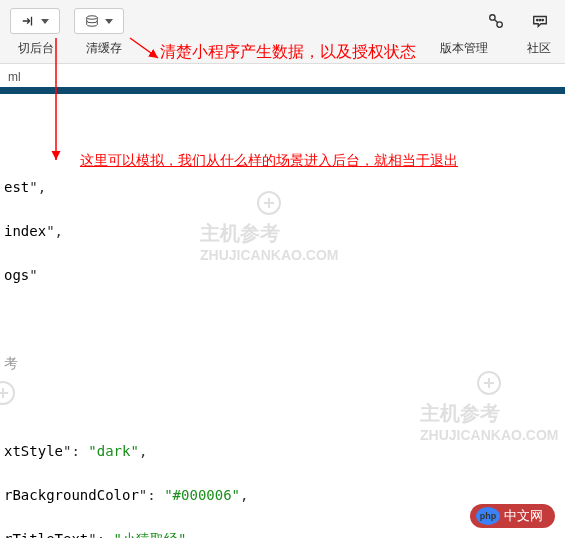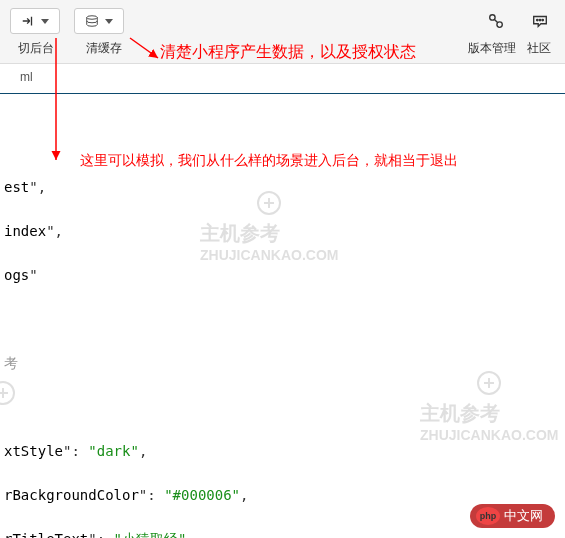--- a/index.html
+++ b/index.html
@@ -65,22 +65,22 @@
       width: 30px; height: 26px;
       display: inline-flex;
       align-items: center;
       justify-content: center;
       border: 1px solid transparent;
       border-radius: 3px;
       cursor: pointer;
     }
     .icon-btn svg { width: 18px; height: 18px; stroke: #333; fill: none; stroke-width: 1.5; }
     .tabs {
-      border-bottom: 1px solid #0c4a6e;
-      padding: 6px 0 6px 20px;
+      border-bottom: 7px solid #0c4a6e;
+      padding: 6px 0 6px 8px;
       font-size: 12px;
       color: #555;
       height: 30px;
     }
     .code-area {
       font-family: Consolas, Monaco, monospace;
       font-size: 14px;
       line-height: 22px;
       padding: 60px 4px 10px;
       white-space: pre;
@@ -101,20 +101,21 @@
       white-space: normal;
     }
     .annotation2 {
       position: absolute;
       left: 80px;
       top: 152px;
       color: #ff0000;
       font-size: 14px;
       font-family: -apple-system, sans-serif;
       white-space: normal;
+      text-decoration: underline;
     }
     .arrow-svg {
       position: absolute;
       top: 0; left: 0;
       pointer-events: none;
     }
     .watermark {
       position: absolute;
       color: rgba(150,150,150,0.3);
       font-size: 20px;
@@ -133,21 +134,21 @@
       background: #c43b3b;
       color: #fff;
       border-radius: 12px;
       padding: 3px 12px 3px 6px;
       font-size: 13px;
       display: inline-flex;
       align-items: center;
       gap: 4px;
     }
     .php-badge .p {
-      background: #ef4444;
+      background: #3b82f6;
       color: #353535;
       border-radius: 50%;
       width: 24px; height: 18px;
       font-size: 9px;
       font-weight: bold;
       display: inline-flex;
       align-items: center;
       justify-content: center;
     }
   </style>
@@ -184,21 +185,21 @@
             <circle cx="10" cy="9" r="0.8" fill="#333"></circle>
             <circle cx="13" cy="9" r="0.8" fill="#333"></circle>
           </svg>
       </div>
     </div>
   </div>
   <div class="toolbar-row2">
     <span class="label" style="margin-left:4px">切后台</span>
     <span class="label" style="margin-left:24px">清缓存</span>
     <span class="spacer"></span>
-    <span class="label" style="margin-right:3px">版本管理</span>
+    <span class="label" style="margin-right:31px">版本管理</span>
     <span class="label">社区</span>
   </div>
 </div>
 
 <div class="tabs">
   <span>ml</span>
 </div>
 
 <div class="annotation1">清楚小程序产生数据，以及授权状态</div>
 <div class="annotation2">这里可以模拟，我们从什么样的场景进入后台，就相当于退出</div>

